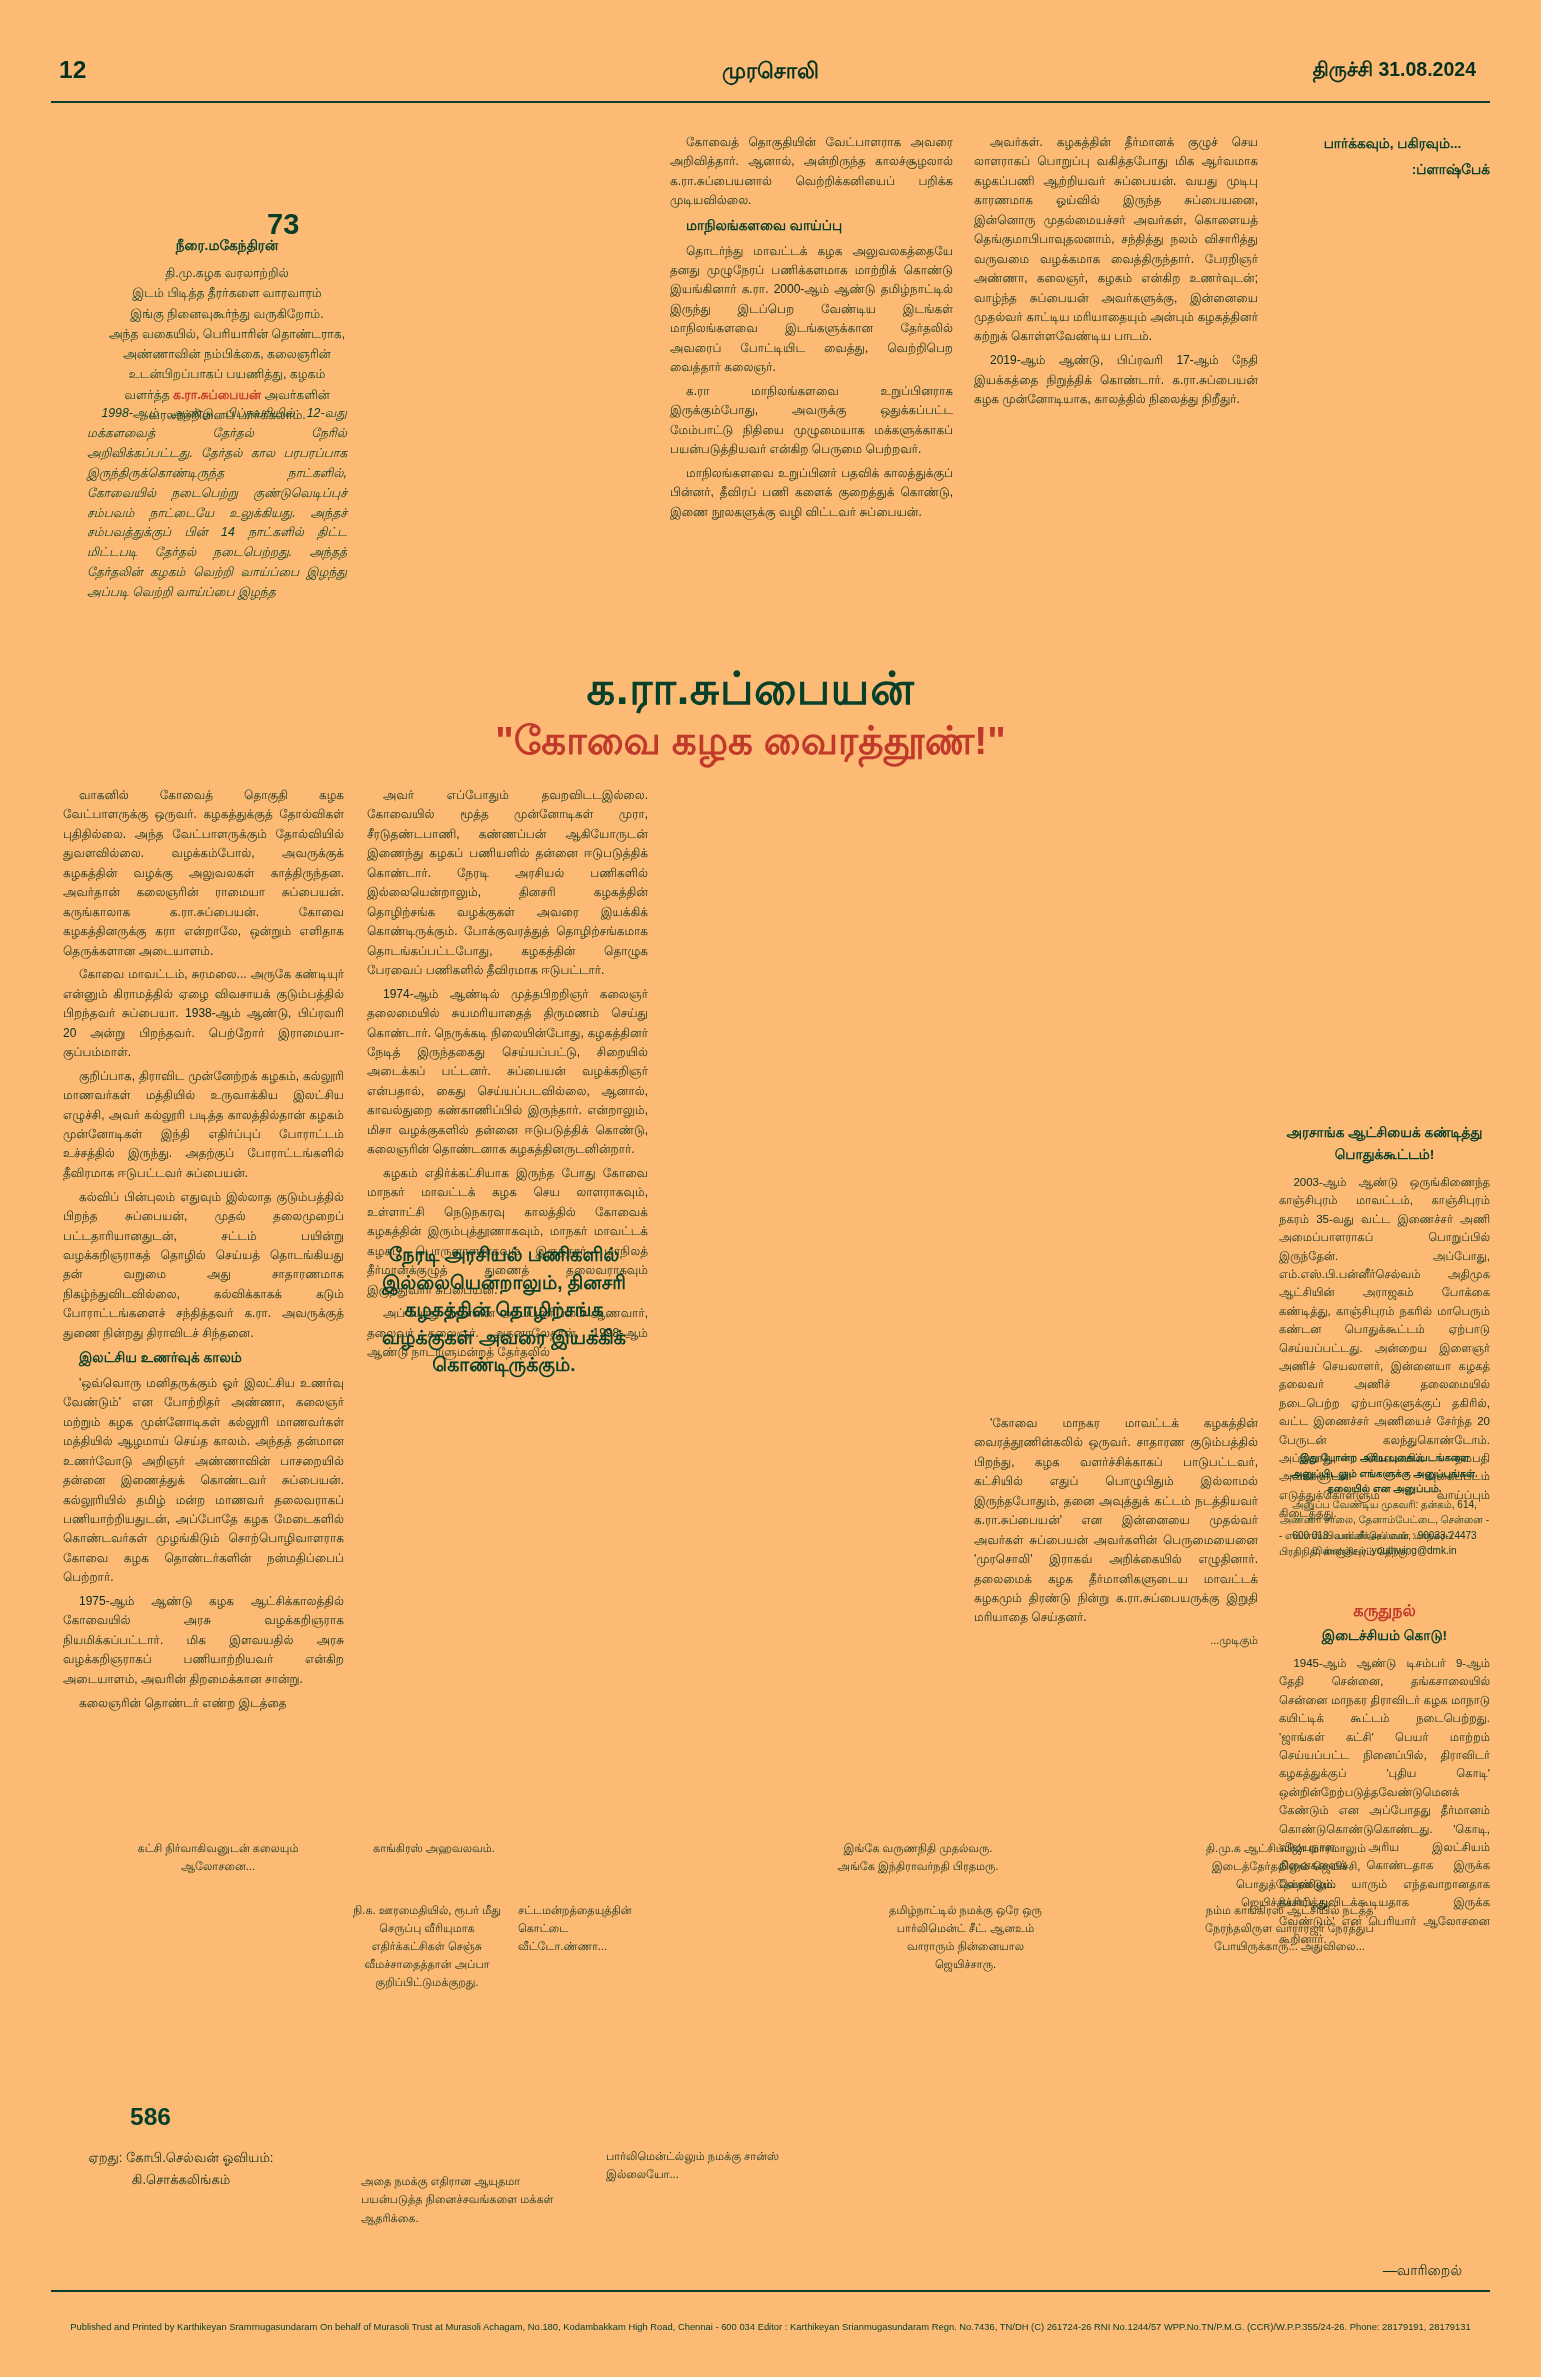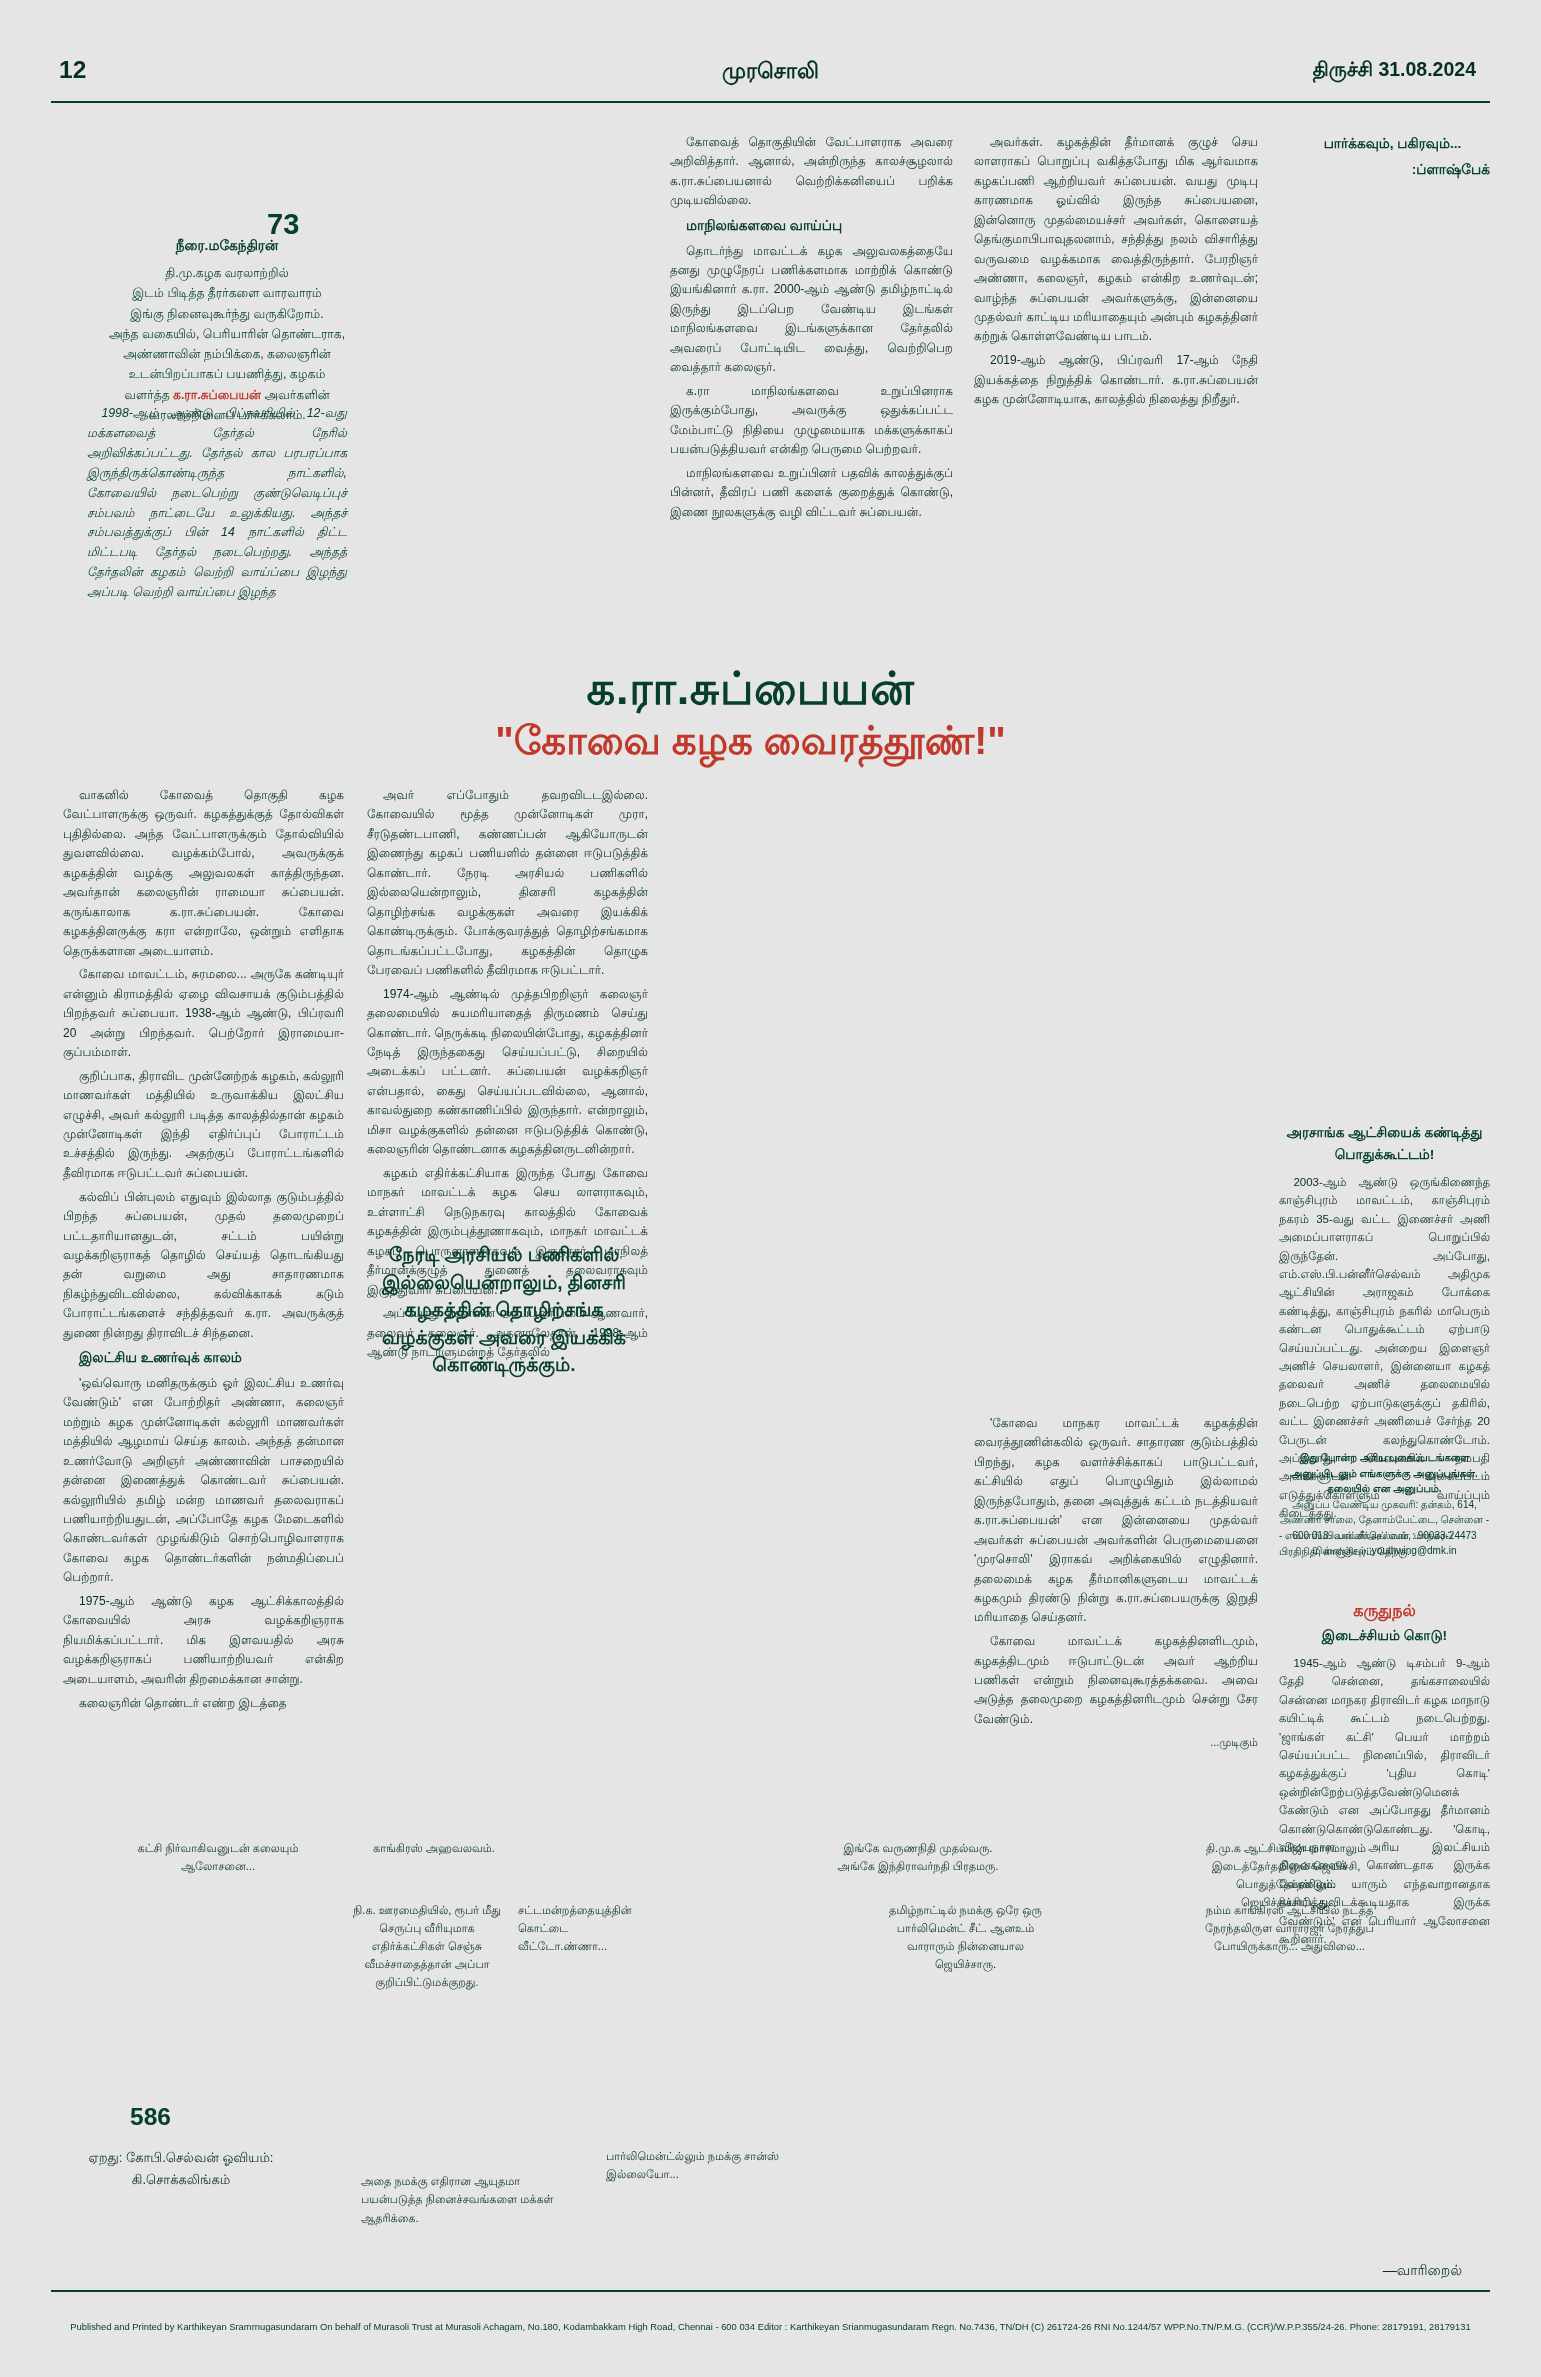--- a/index.html
+++ b/index.html
@@ -6,21 +6,21 @@
   body{
     width:1541px;height:2377px;
     font-family:"Liberation Sans",sans-serif;
     color:#0a3f2c;
     background:#0e5d42;
     position:relative;
     overflow:hidden;
   }
   .page{
     position:absolute;inset:0;
-    background:#e5e5e5;
+    background:#fdba74;
     text-decoration:underline;
   }
   .page-number{
     position:absolute;left:59px;top:56px;
     font-size:24.5px;font-weight:bold;color:#05311f;
   }
   .paper-name{
     position:absolute;left:0;right:0;top:58px;
     text-align:center;font-size:21.6px;font-weight:bold;color:#05311f;
   }
@@ -205,21 +205,20 @@
 
   <div class="col c4">
     <p>அவர்கள். கழகத்தின் தீர்மானக் குழுச் செய லாளராகப் பொறுப்பு வகித்தபோது மிக ஆர்வமாக கழகப்பணி ஆற்றியவர் சுப்பையன். வயது முடிபு காரணமாக ஓய்வில் இருந்த சுப்பையனை, இன்னொரு முதல்மையச்சர் அவர்கள், கொளையத் தெங்குமாபிபாவுதலனாம், சந்தித்து நலம் விசாரித்து வருவமை வழக்கமாக வைத்திருந்தார். பேரறிஞர் அண்ணா, கலைஞர், கழகம் என்கிற உணர்வுடன்; வாழ்ந்த சுப்பையன் அவர்களுக்கு, இன்னையை முதல்வர் காட்டிய மரியாதையும் அன்பும் கழகத்தினர் கற்றுக் கொள்ளவேண்டிய பாடம்.</p>
     <p>2019-ஆம் ஆண்டு, பிப்ரவரி 17-ஆம் நேதி இயக்கத்தை நிறுத்திக் கொண்டார். க.ரா.சுப்பையன் கழக முன்னோடியாக, காலத்தில் நிலைத்து நிறீதுர்.</p>
   </div>
 
   <div class="pullquote">நேரடி அரசியல் பணிகளில் இல்லையென்றாலும், தினசரி கழகத்தின் தொழிற்சங்க வழக்குகள் அவரை இயக்கிக் கொண்டிருக்கும்.</div>
 
   <div class="col" style="left:974px;top:1414px;width:284px;">
     <p>'கோவை மாநகர மாவட்டக் கழகத்தின் வைரத்தூணின்கலில் ஒருவர். சாதாரண குடும்பத்தில் பிறந்து, கழக வளர்ச்சிக்காகப் பாடுபட்டவர், கட்சியில் எதுப் பொழுபிதும் இல்லாமல் இருந்தபோதும், தனை அவுத்துக் கட்டம் நடத்தியவர் க.ரா.சுப்பையன்' என இன்னையை முதல்வர் அவர்கள் சுப்பையன் அவர்களின் பெருமையைனை 'முரசொலி' இராகவ் அறிக்கையில் எழுதினார். தலைமைக் கழக தீர்மானிகளுடைய மாவட்டக் கழகமும் திரண்டு நின்று க.ரா.சுப்பையருக்கு இறுதி மரியாதை செய்தனர்.</p>
-    <p>கோவை மாவட்டக் கழகத்தினளிடமும், கழகத்திடமும் ஈடுபாட்டுடன் அவர் ஆற்றிய பணிகள் என்றும் நினைவுகூரத்தக்கவை. அவை அடுத்த தலைமுறை கழகத்தினரிடமும் சென்று சேர வேண்டும்.</p>
     <p class="contd">...முடிகும்</p>
   </div>
 
   <div class="col c5">
     <p class="sub-head" style="text-align:center;">பார்க்கவும், பகிரவும்...</p>
     <p></p>
     <p></p>
     <p></p>
     <p></p>
     <p class="sub-head" style="text-align:right;">:ப்ளாஷ்பேக்</p>

